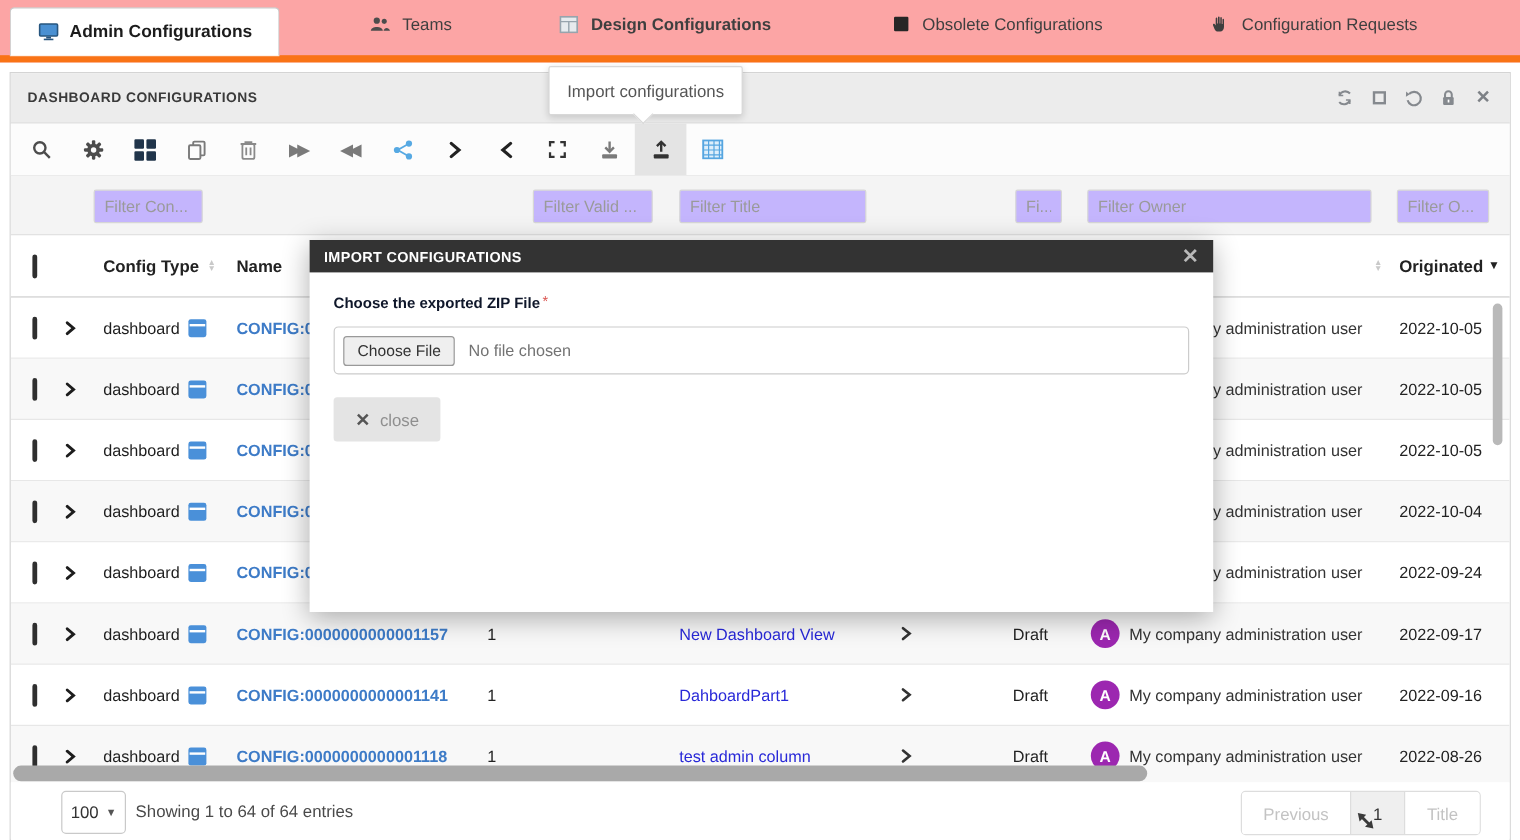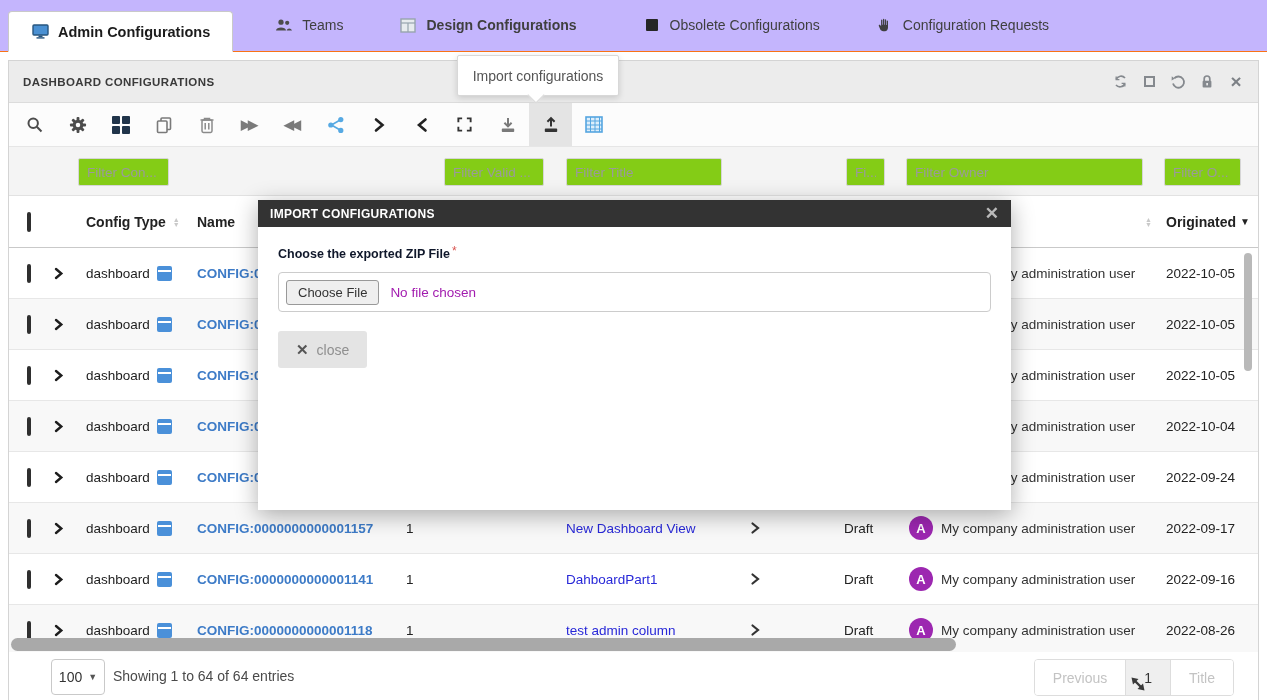--- a/index.html
+++ b/index.html
@@ -1,21 +1,21 @@
 <!DOCTYPE html>
 <html><head>
 <meta charset="utf-8">
 <style>
   * { margin:0; padding:0; box-sizing:border-box; }
   html,body { width:1267px; height:700px; background:#fff; overflow:hidden;
     font-family:"Liberation Sans", sans-serif; color:#333; }
 
   
   .tabbar { position:absolute; top:0; left:0; width:1267px; height:52px;
-    border-bottom:1px solid #f97316; display:flex; align-items:flex-end; background:#c4b5fd; z-index:5; }
+    border-bottom:6px solid #f97316; display:flex; align-items:flex-end; background:#fca5a5; z-index:5;gap:33px; }
   .tab { display:flex; align-items:center; gap:9px; font-size:14px; color:#3f3f3f;
     height:52px; padding:0 4px; cursor:pointer; }
   .tab.active { height:41px; margin-left:8px; margin-bottom:-1px; padding:0 22px;
     background:#fff; border:1px solid #c9c9c9; border-bottom:1px solid #fff;
     border-radius:4px 4px 0 0; font-weight:bold; color:#1c1c1c; font-size:14.5px; }
   .tab .ticon { display:inline-flex; width:18px; height:16px; align-items:center; justify-content:center; }
   .t-teams { margin-left:38px; } .t-design { margin-left:48px;font-weight:bold; }
   .t-obsolete { margin-left:58px; } .t-requests { margin-left:48px; }
   .sq-obsolete { width:12px; height:12px; background:#262626; border-radius:1px; }
 
@@ -35,21 +35,21 @@
     display:flex; align-items:stretch; padding-left:4px; }
   .tool { width:43px; display:flex; align-items:center; justify-content:center; cursor:pointer; }
   .tool.hl { background:#e4e4e4; }
   .ff { font-size:13px; color:#7a7a7a; letter-spacing:-3px; font-weight:bold; padding-right:3px;}
   .grid4 { display:grid; grid-template-columns:8px 8px; grid-template-rows:8px 8px; gap:2px; }
   .grid4 span { background:#20344a; border-radius:1px; }
 
   
   .filter-row { position:relative; height:49px; background:#f4f4f4; border-bottom:1px solid #e2e2e2; }
   .filter-row input { position:absolute; top:11px; height:28px; border:1px solid #d6d6d6;
-    border-radius:2px; padding:0 8px; font-size:13.5px; color:#333; background:#84cc16;
+    border-radius:2px; padding:0 8px; font-size:13.5px; color:#333; background:#c4b5fd;
     font-family:"Liberation Sans", sans-serif; }
   .filter-row input::placeholder { color:#9a9a9a; }
 
   
   .thead, .tr { display:grid;
     grid-template-columns:44px 33px 111px 209px 160px 183px 95px 65px 257px 94px;
     align-items:center; }
   .thead { height:52px; border-bottom:1px solid #c9c9c9; background:#fff;
     font-size:14px; font-weight:bold; color:#222; }
   .rows { height:404px; overflow:hidden; }
@@ -109,21 +109,21 @@
   .modal-header { height:27px; background:#333; display:flex; align-items:center; padding:0 12px; }
   .modal-title { color:#fff; font-size:12px; font-weight:bold; letter-spacing:.3px; }
   .modal-x { margin-left:auto; color:#b9b9b9; font-size:17px; font-weight:bold; cursor:pointer; line-height:1; }
   .modal-body { padding:17px 20px; }
   .field-label { font-size:12.5px; font-weight:bold; color:#0f172a; }
   .req { color:#d9534f; margin-left:2px; font-size:12px; vertical-align:top; }
   .filebox { margin-top:10px; height:40px; border:1px solid #ccc; border-radius:4px;
     display:flex; align-items:center; padding:0 7px; }
   .choose-btn { font-size:13px; color:#333; background:#efefef; border:1px solid #999;
     border-radius:3px; padding:4px 11px; cursor:pointer; font-family:"Liberation Sans", sans-serif; }
-  .file-status { margin-left:11px; font-size:13.5px; color:#a21caf; }
+  .file-status { margin-left:11px; font-size:13.5px; color:#737373; }
   .modal-actions { margin-top:19px; display:flex; gap:9px; }
   .btn-import { display:flex; align-items:center; gap:9px; background:#1e87d3; color:#fff;
     border:none; border-radius:3px; height:37px; padding:0 19px; font-size:14px; font-weight:bold;
     cursor:pointer; font-family:"Liberation Sans", sans-serif; }
   .btn-close { display:flex; align-items:center; gap:8px; background:#e4e4e4; color:#8f8f8f;
     border:none; border-radius:3px; height:37px; padding:0 18px; font-size:14px; cursor:pointer;
     font-family:"Liberation Sans", sans-serif; }
   .btn-close .x { color:#555; font-weight:bold; font-size:15px; }
 </style>
 </head>

